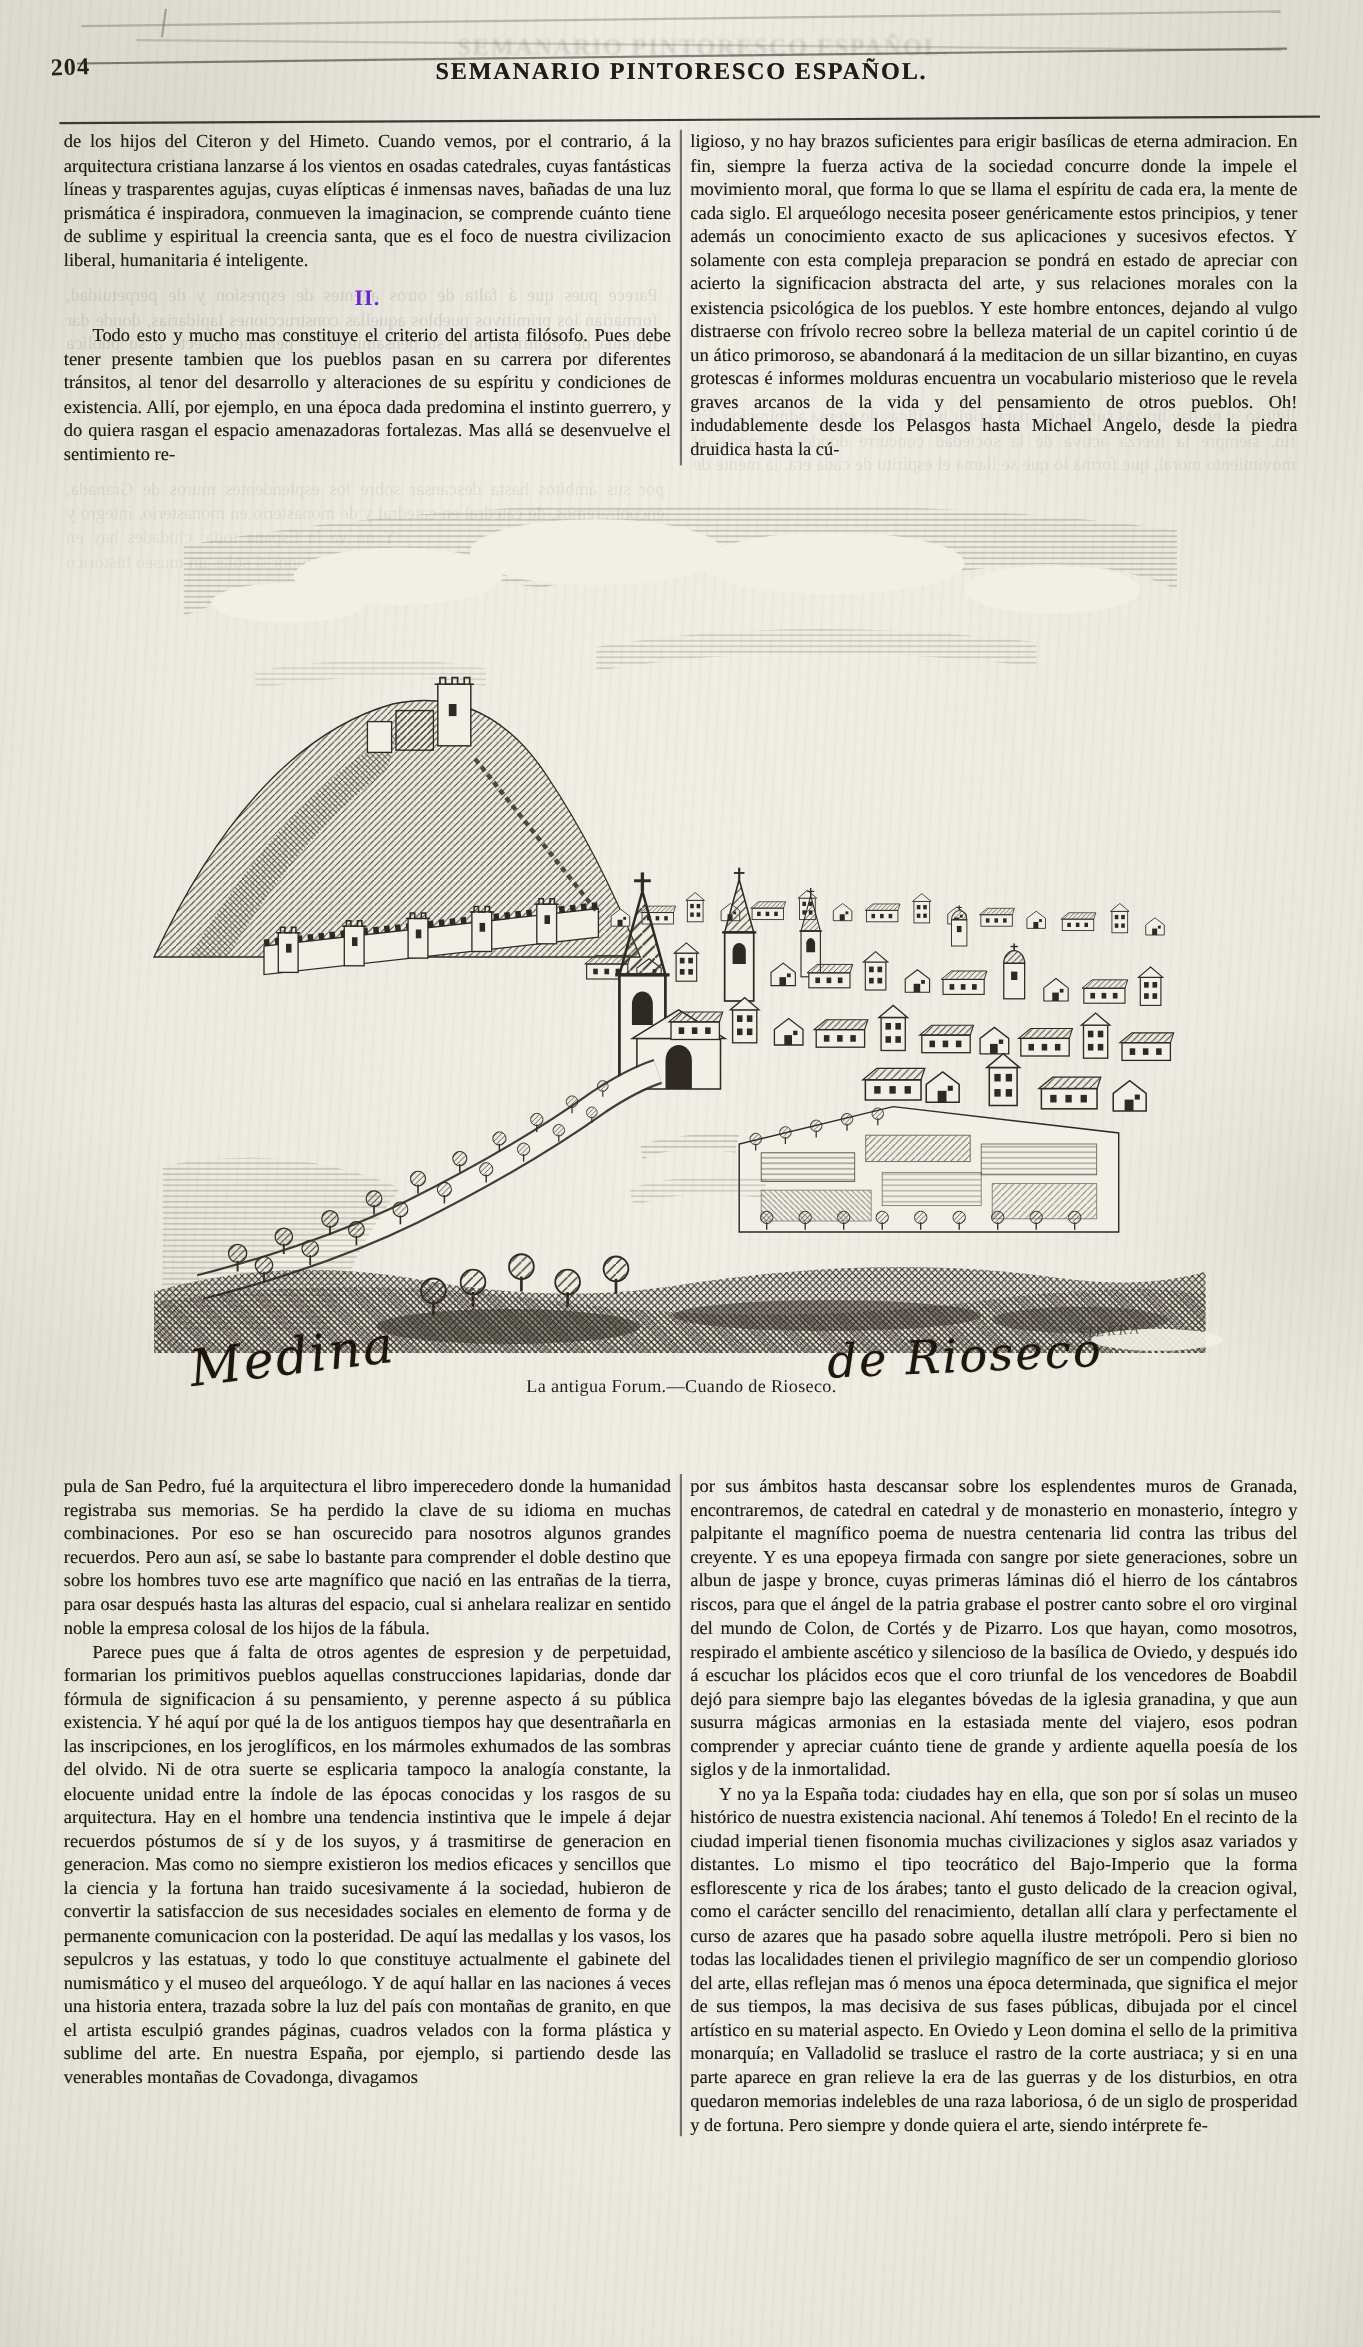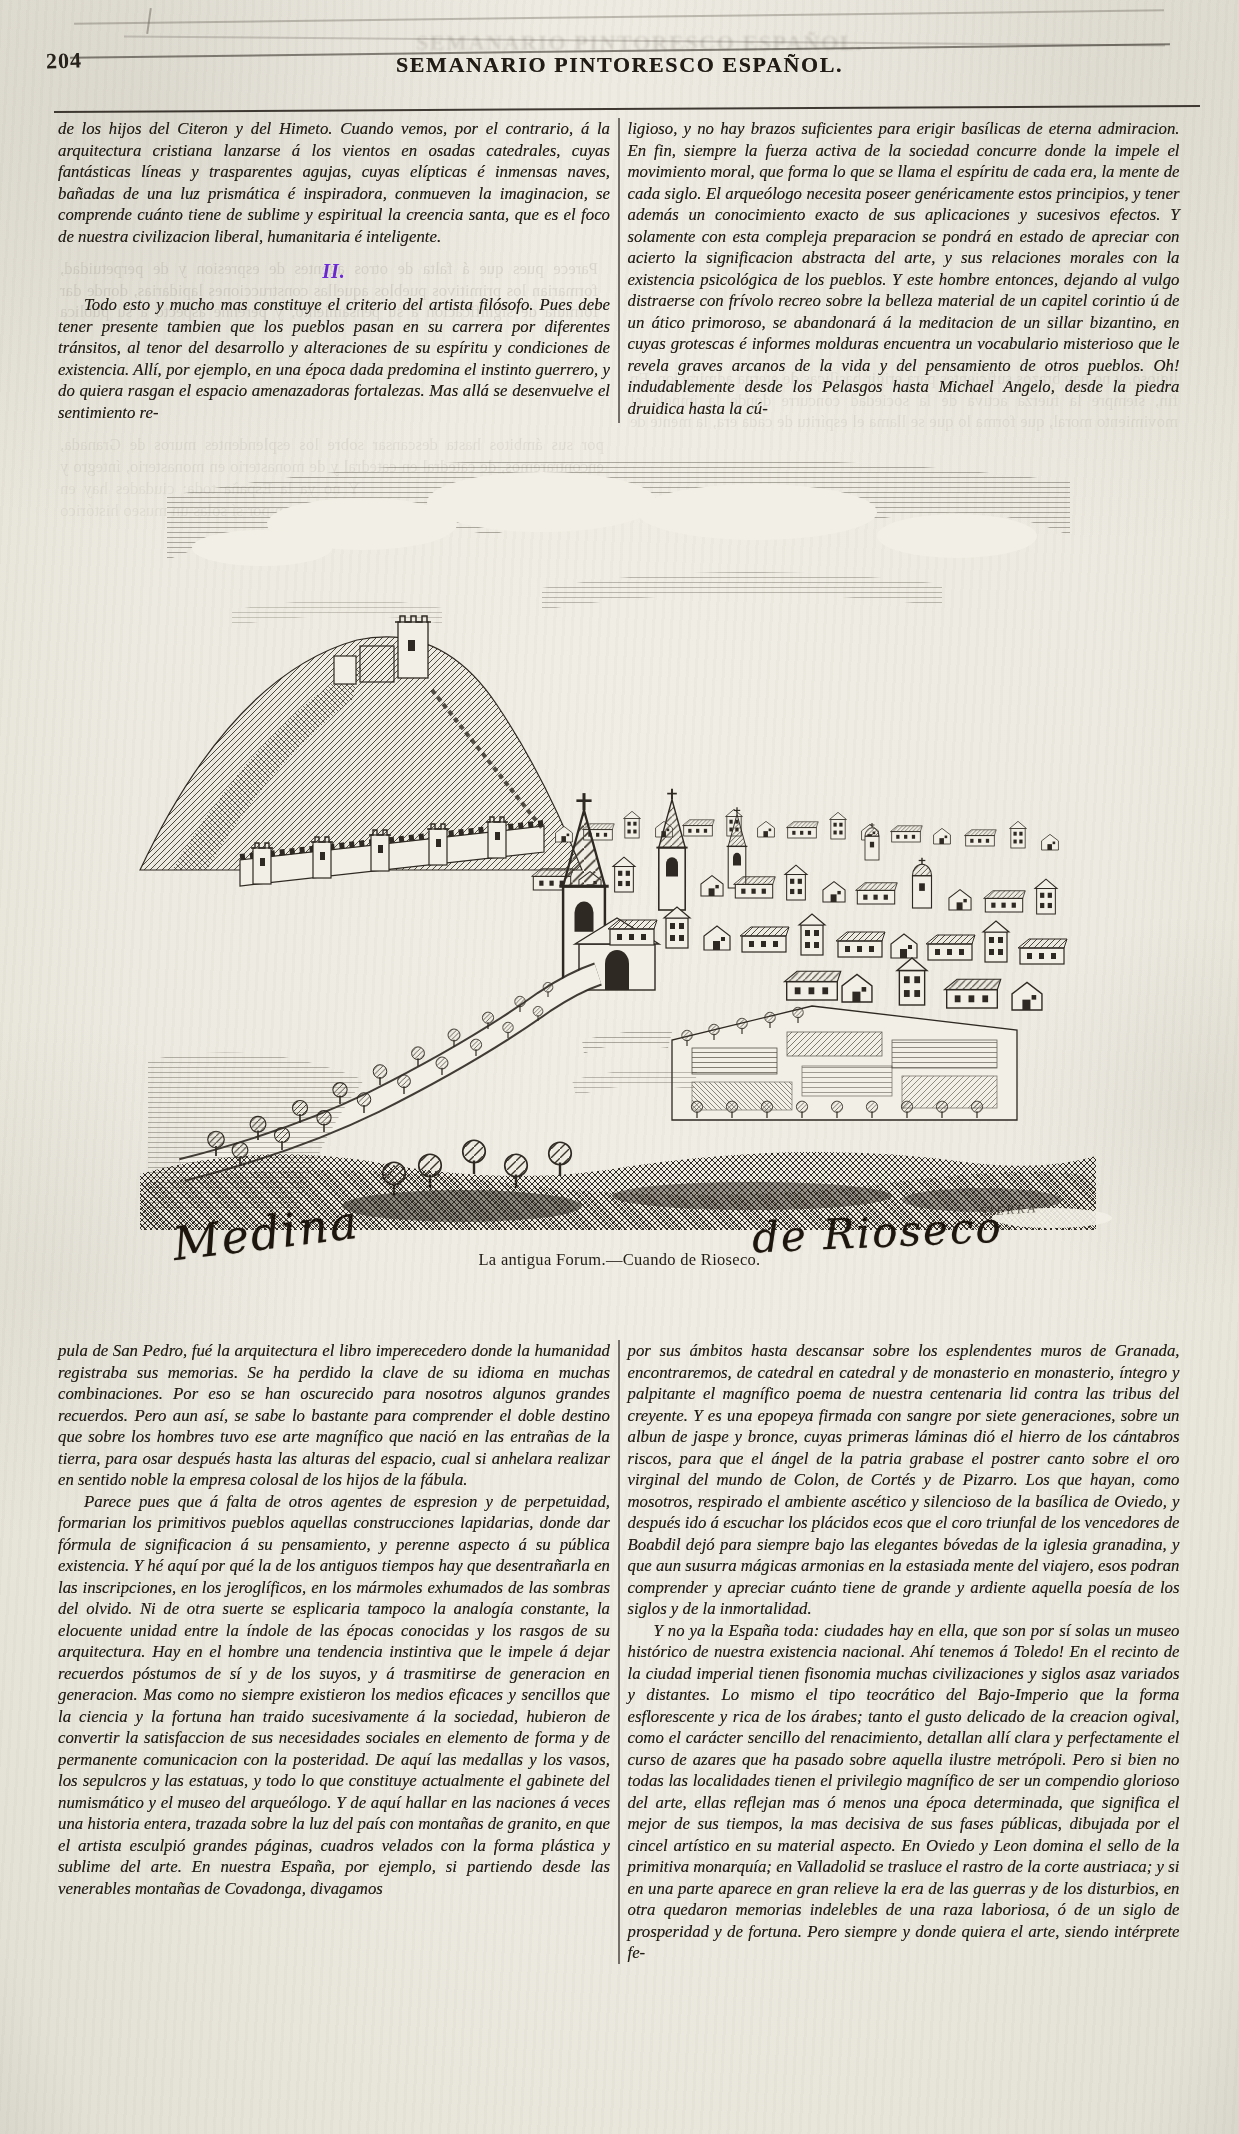--- a/index.html
+++ b/index.html
@@ -35,21 +35,21 @@
   .masthead-ghost{position:absolute;top:30px;left:40px;right:0;text-align:center;
     font-size:22px;font-weight:700;letter-spacing:1.6px;color:#2a2118;
     opacity:.13;filter:blur(.8px);pointer-events:none;}
   .rule{position:absolute;background:#2b261f;}
   .rule-top{top:50px;left:70px;width:1100px;height:1.6px;opacity:.55;transform:rotate(-.7deg);}
   .rule-main{top:108px;left:54px;width:1146px;height:2.4px;opacity:.9;transform:rotate(-.3deg);}
 
   .cols{position:absolute;left:58px;width:1122px;display:flex;}
   .cols.upper{top:118px;}
   .cols.lower{top:1340px;}
-  .col{width:552px;font-style:italic;}
+  .col{width:552px;}
   .divider{width:1.5px;background:#55504a;margin:0 8px;opacity:.8;}
   .para{margin:0;font-size:16.8px;line-height:21.5px;text-align:justify;
     color:#211c15;text-shadow:0 0 .45px rgba(33,28,20,.55);}
   .para.indent{text-indent:26px;}
   .sec{margin:13px 0 11px;text-align:center;font-size:20px;font-weight:700;
     color:#6d28d9;letter-spacing:1px;}
 
   .engraving{position:absolute;top:440px;left:112px;width:1012px;height:792px;margin:0;}
   .engraving svg{display:block;width:100%;height:100%;}
   .signature{position:absolute;right:86px;bottom:14px;font-size:13px;font-style:italic;

